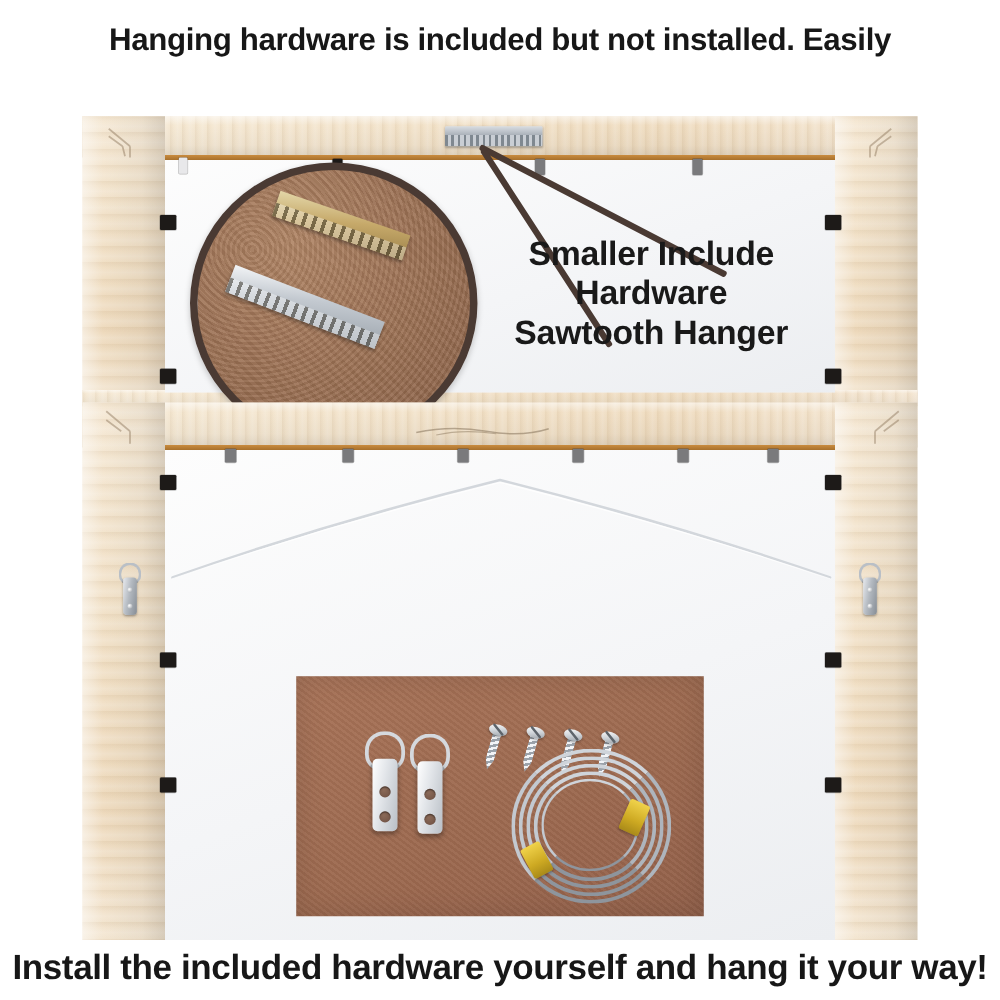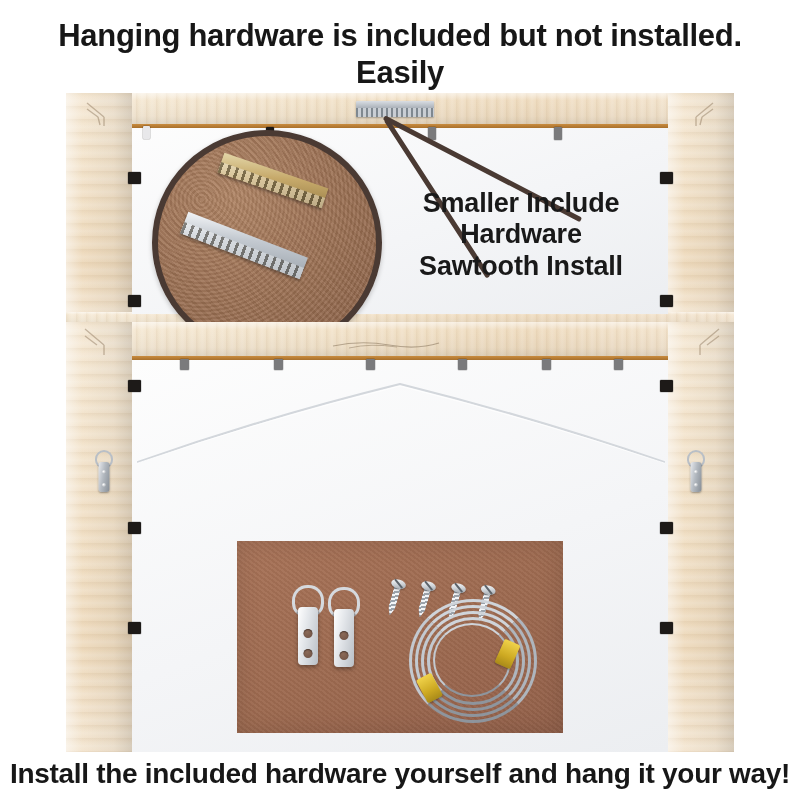--- a/index.html
+++ b/index.html
@@ -9,21 +9,21 @@
     background:#ffffff;
   }
   .stage{position:absolute;inset:0;width:800px;height:800px;overflow:hidden;background:#fff;}
 
   
   .caption{
     position:absolute;left:0;width:800px;text-align:center;
     color:#171717;font-weight:700;letter-spacing:-0.3px;
     line-height:1.18;
   }
-  .caption.top{top:18px;font-size:31px;padding:0 26px;box-sizing:border-box;}
+  .caption.top{top:18px;font-size:25px;padding:0 26px;box-sizing:border-box;}
   .caption.top .l2{display:block;}
   .caption.bottom{top:757px;font-size:28px;}
 
   
   .frame{position:absolute;}
   .rail{
     position:absolute;
     background:
       linear-gradient(180deg,rgba(255,255,255,.55),rgba(255,255,255,0) 22%,rgba(0,0,0,.03) 70%,rgba(0,0,0,.10)),
       repeating-linear-gradient(90deg,rgba(173,140,96,.10) 0px,rgba(173,140,96,0) 3px,rgba(255,255,255,.16) 6px,rgba(173,140,96,0) 10px),
@@ -228,21 +228,21 @@
       </div>
       <div class="saw-silver" style="left:22px;top:98px;width:128px;height:23px;transform:rotate(21deg);">
         <div class="tooth-strip"></div>
       </div>
     </div>
   </div>
 
   <div class="panel-text" id="upper-panel-text">
     <div>Smaller Include</div>
     <div>Hardware</div>
-    <div>Sawtooth Install</div>
+    <div>Sawtooth Hanger</div>
   </div>
 
   <div class="frame" id="lower-frame">
 
     <div class="rail" style="left:0;top:0;width:668px;height:36px;"></div>
     <div class="rail vert" style="left:0;top:0;width:66px;height:430px;"></div>
     <div class="rail vert" style="left:602px;top:0;width:66px;height:430px;"></div>
 
     <svg class="vnail" style="left:16px;top:4px;" width="44" height="32" viewBox="0 0 44 32">
       <path d="M3 3 L22 19 M3 10 L15 19 M22 19 L22 29" stroke="#8a7358" stroke-width="1.4" fill="none"></path>

